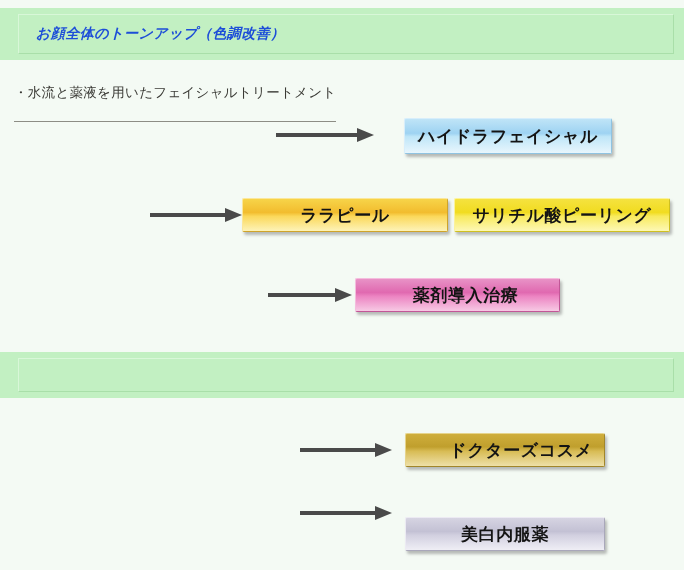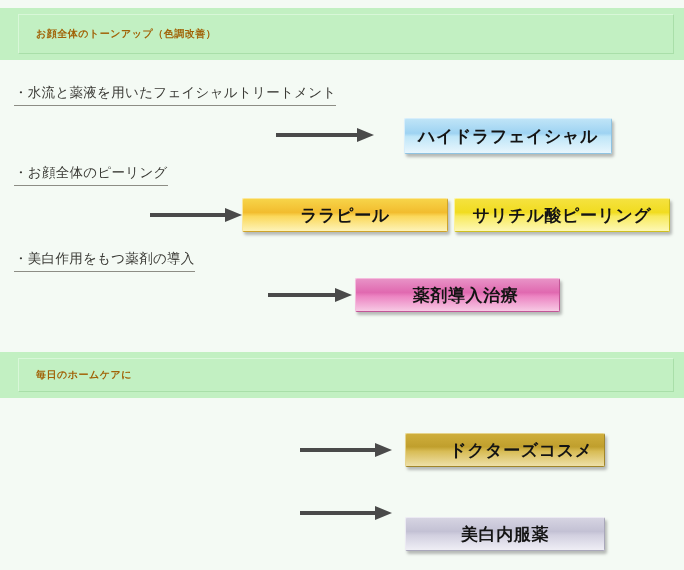--- a/index.html
+++ b/index.html
@@ -20,31 +20,31 @@
   .band .inner{
     position:absolute;left:18px;right:10px;top:6px;bottom:6px;
     border:1px solid #d8f7d8;
     border-right-color:#a9dfa9;
     border-bottom-color:#a9dfa9;
     box-sizing:border-box;
   }
   .band .band-label{
     position:absolute;left:36px;top:50%;
     transform:translateY(-50%);
-    font-size:10px;font-weight:bold;color:#a16207;
-    letter-spacing:.5px;white-space:nowrap;
+    font-size:14px;font-weight:bold;color:#1d4ed8;
+    letter-spacing:.5px;white-space:nowrap;font-style:italic;
   }
 
   
   .label{
     position:absolute;
     font-size:13.5px;color:#3a3a35;
     white-space:nowrap;
     border-bottom:1px solid #8d8d85;
-    padding-bottom:3px;
+    padding-bottom:19px;
     letter-spacing:.3px;
   }
 
   
   .arrow{position:absolute;height:14px;}
   .arrow .shaft{
     position:absolute;left:0;top:5px;height:4px;
     background:#4a4a4a;
   }
   .arrow .head{
@@ -111,49 +111,46 @@
 
   <div class="arrow" style="left:276px;top:128px;width:98px;">
     <div class="shaft" style="width:82px;"></div>
     <div class="head" style="left:81px;"></div>
   </div>
 
   <div class="box blue" style="left:404px;top:118px;width:208px;height:36px;">
     <span>ハイドラフェイシャル</span>
   </div>
 
-  <div class="label" style="left:14px;top:164px;">・お顔全体のピーリング</div>
 
   <div class="arrow" style="left:150px;top:208px;width:92px;">
     <div class="shaft" style="width:76px;"></div>
     <div class="head" style="left:75px;"></div>
   </div>
 
   <div class="box gold" style="left:242px;top:198px;width:206px;height:34px;">
     <span>ララピール</span>
   </div>
 
   <div class="box lemon" style="left:454px;top:198px;width:216px;height:34px;">
     <span>サリチル酸ピーリング</span>
   </div>
 
-  <div class="label" style="left:14px;top:250px;">・美白作用をもつ薬剤の導入</div>
 
   <div class="arrow" style="left:268px;top:288px;width:84px;">
     <div class="shaft" style="width:68px;"></div>
     <div class="head" style="left:67px;"></div>
   </div>
 
   <div class="box pink" style="left:355px;top:278px;width:205px;height:34px;padding-left:16px;">
     <span>薬剤導入治療</span>
   </div>
 
   <div class="band" style="top:352px;height:46px;">
     <div class="inner"></div>
-    <div class="band-label">毎日のホームケアに</div>
   </div>
 
 
   <div class="arrow" style="left:300px;top:443px;width:92px;">
     <div class="shaft" style="width:76px;"></div>
     <div class="head" style="left:75px;"></div>
   </div>
 
   <div class="box bronze" style="left:405px;top:433px;width:200px;height:34px;">
     <span>ドクターズコスメ</span>

